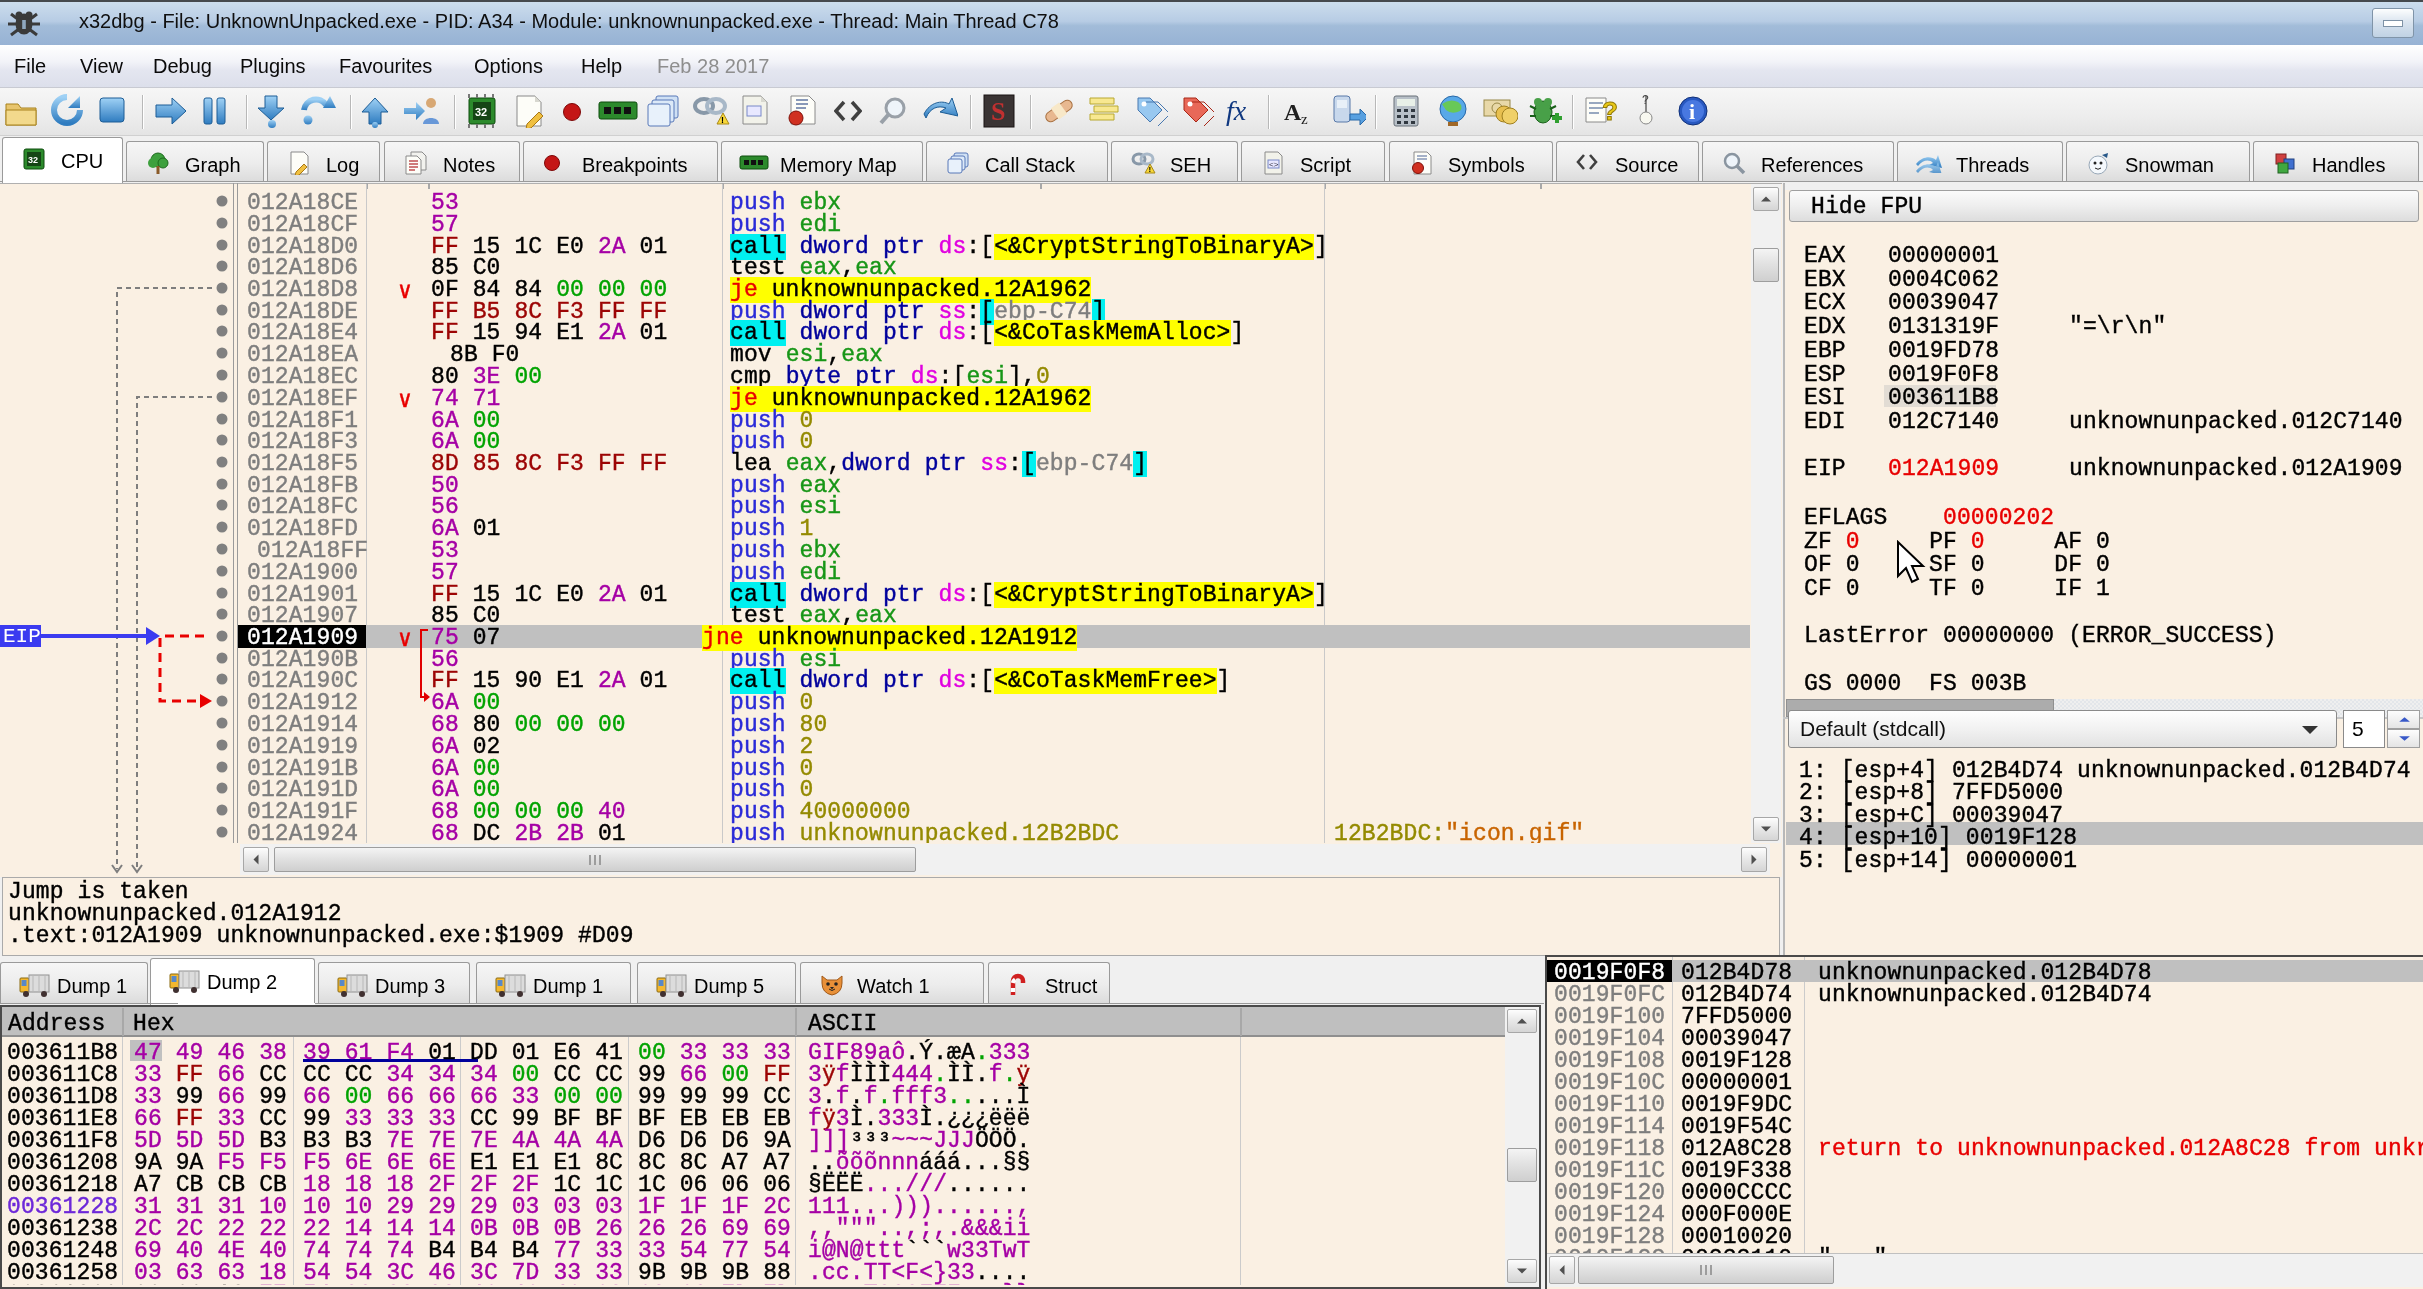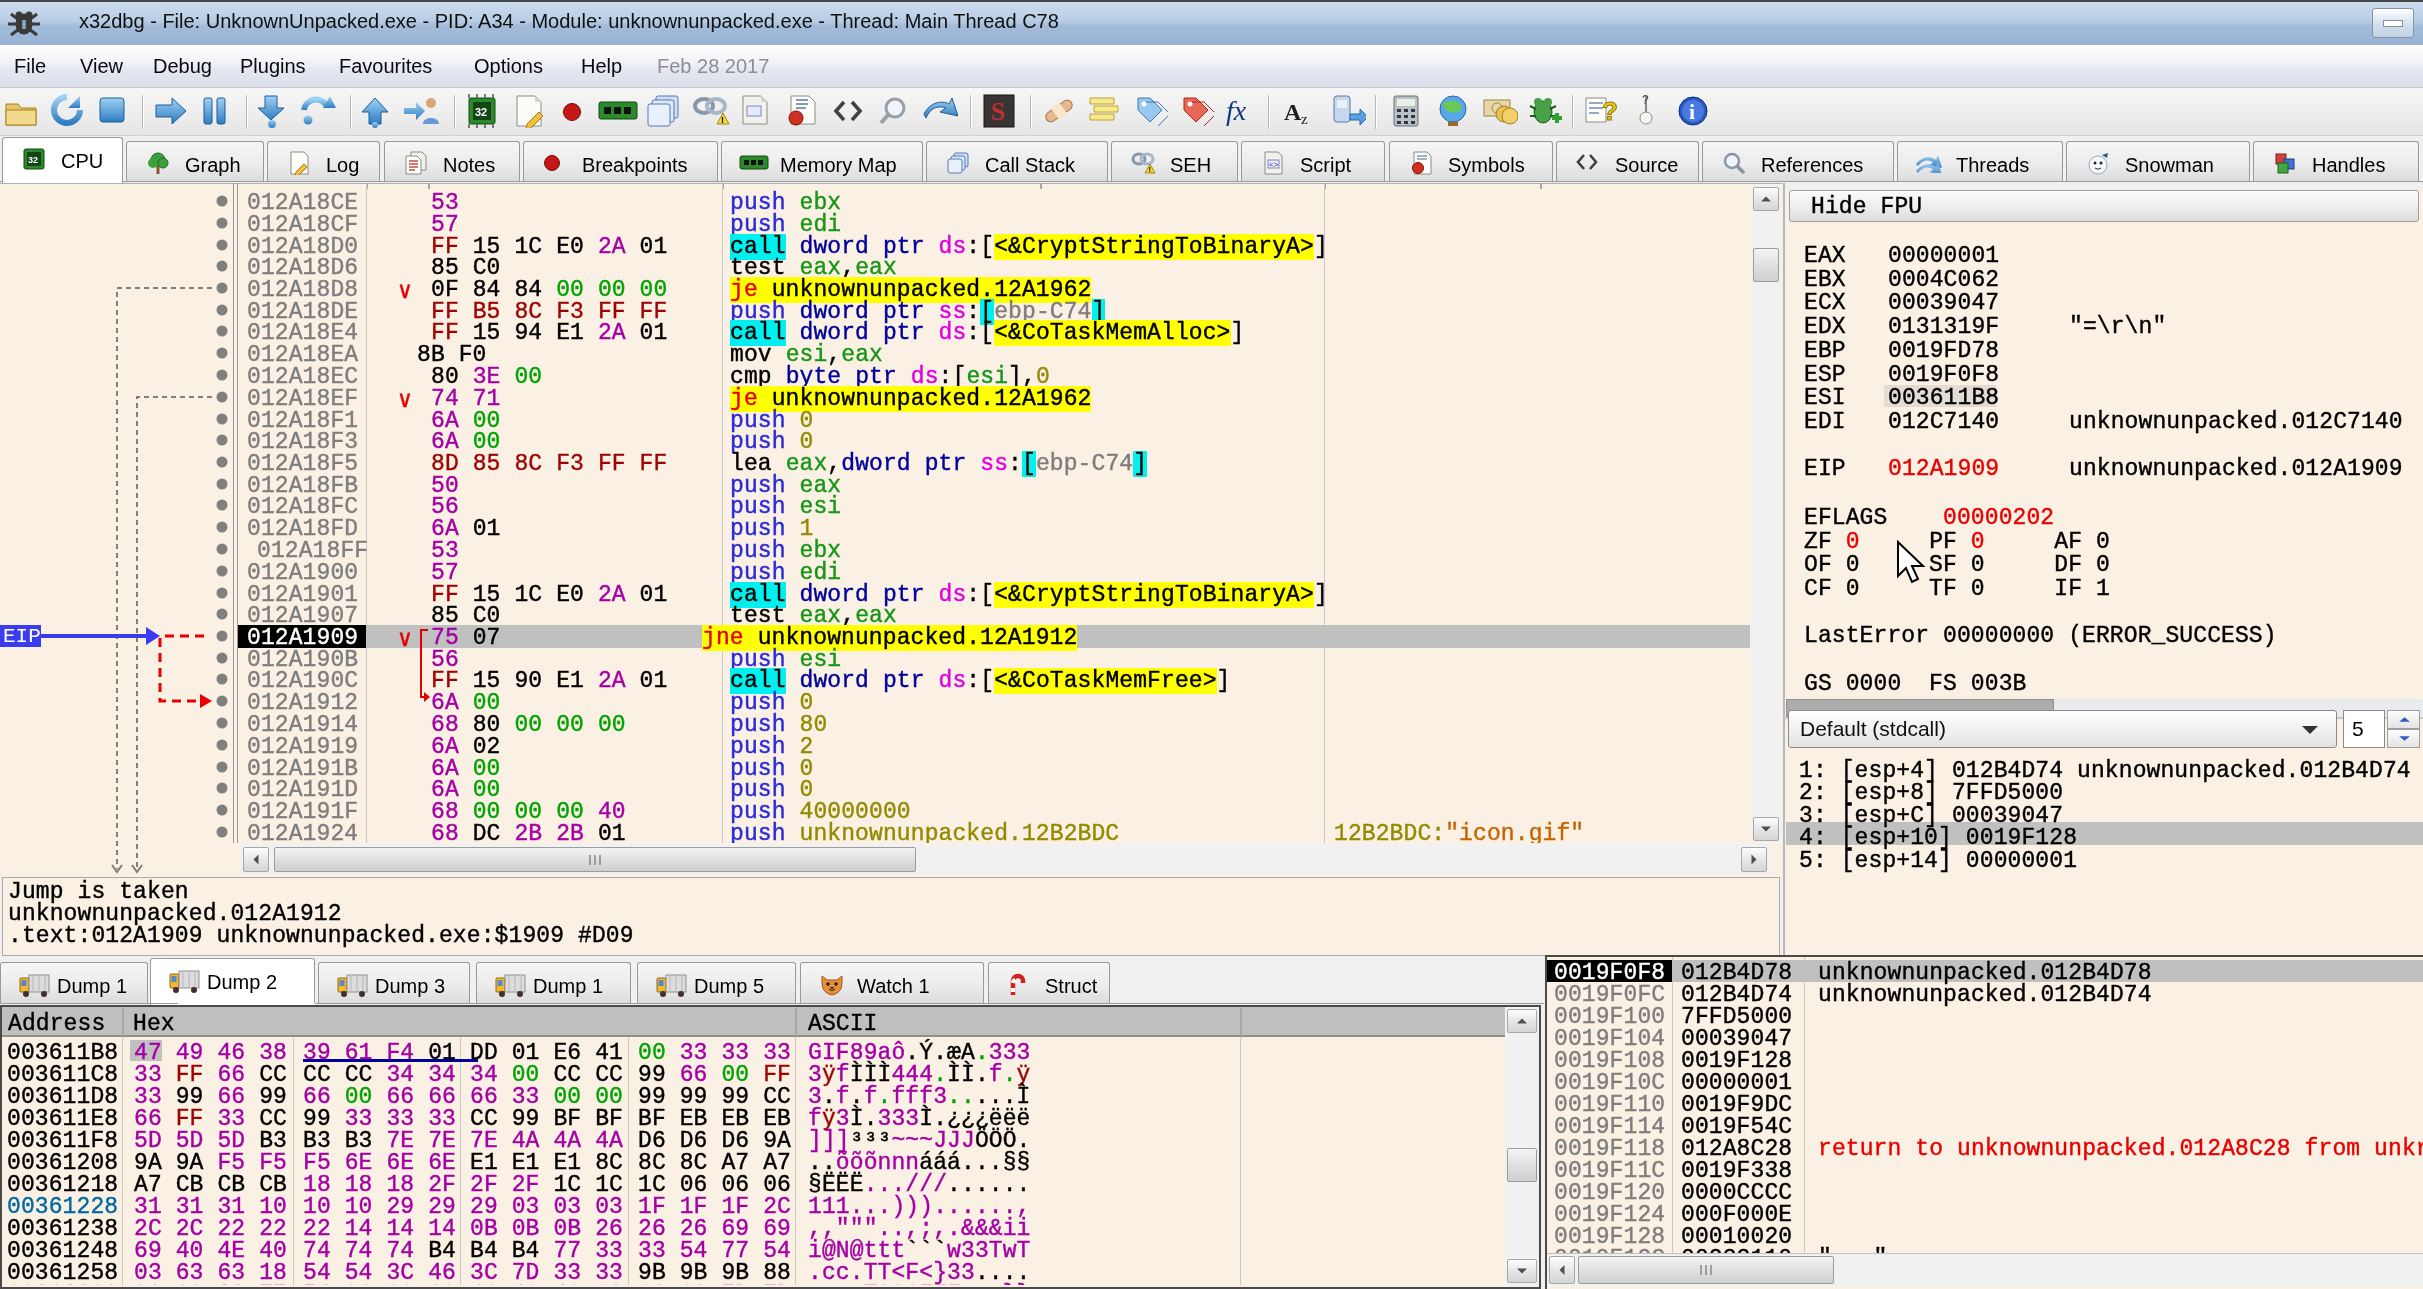--- a/index.html
+++ b/index.html
@@ -410,21 +410,21 @@
 <div style="position:absolute;left:398px;top:94px;font:23px 'Liberation Mono',monospace;letter-spacing:.1px;white-space:pre;-webkit-text-stroke:0.4px;color:#e80000;">∨</div>
 <div style="position:absolute;left:431px;top:94px;font:23px 'Liberation Mono',monospace;letter-spacing:.1px;white-space:pre;-webkit-text-stroke:0.4px;"><span style="color:#000000;">0F</span><span> </span><span style="color:#000000;">84</span><span> </span><span style="color:#000000;">84</span><span> </span><span style="color:#00a300;">00</span><span> </span><span style="color:#00a300;">00</span><span> </span><span style="color:#00a300;">00</span></div>
 <div style="position:absolute;left:730px;top:94px;font:23px 'Liberation Mono',monospace;letter-spacing:.1px;white-space:pre;-webkit-text-stroke:0.4px;"><span style="color:#e80000;background:#ffff00;">je</span><span style="color:#000000;background:#ffff00;"> </span><span style="color:#000000;background:#ffff00;">unknownunpacked.12A1962</span></div>
 <div style="position:absolute;left:247px;top:116px;font:23px 'Liberation Mono',monospace;letter-spacing:.1px;white-space:pre;-webkit-text-stroke:0.4px;color:#7e7e7e;">012A18DE</div>
 <div style="position:absolute;left:431px;top:116px;font:23px 'Liberation Mono',monospace;letter-spacing:.1px;white-space:pre;-webkit-text-stroke:0.4px;"><span style="color:#9c0404;">FF</span><span> </span><span style="color:#9c0404;">B5</span><span> </span><span style="color:#9c0404;">8C</span><span> </span><span style="color:#9c0404;">F3</span><span> </span><span style="color:#9c0404;">FF</span><span> </span><span style="color:#9c0404;">FF</span></div>
 <div style="position:absolute;left:730px;top:116px;font:23px 'Liberation Mono',monospace;letter-spacing:.1px;white-space:pre;-webkit-text-stroke:0.4px;"><span style="color:#2a2ad8;">push</span> <span style="color:#00009c;">dword ptr</span> <span style="color:#e000e0;">ss</span><span style="color:#000000;">:</span><span style="color:#000000;background:#00f0f0;">[</span><span style="color:#7e7e7e;">ebp-C74</span><span style="color:#000000;background:#00f0f0;">]</span></div>
 <div style="position:absolute;left:247px;top:137px;font:23px 'Liberation Mono',monospace;letter-spacing:.1px;white-space:pre;-webkit-text-stroke:0.4px;color:#7e7e7e;">012A18E4</div>
 <div style="position:absolute;left:431px;top:137px;font:23px 'Liberation Mono',monospace;letter-spacing:.1px;white-space:pre;-webkit-text-stroke:0.4px;"><span style="color:#9c0404;">FF</span><span> </span><span style="color:#000000;">15</span><span> </span><span style="color:#000000;">94</span><span> </span><span style="color:#000000;">E1</span><span> </span><span style="color:#a500a5;">2A</span><span> </span><span style="color:#000000;">01</span></div>
 <div style="position:absolute;left:730px;top:137px;font:23px 'Liberation Mono',monospace;letter-spacing:.1px;white-space:pre;-webkit-text-stroke:0.4px;"><span style="color:#000000;background:#00f0f0;">call</span> <span style="color:#00009c;">dword ptr</span> <span style="color:#e000e0;">ds</span><span style="color:#000000;">:[</span><span style="color:#000000;background:#ffff00;">&lt;&amp;CoTaskMemAlloc&gt;</span><span style="color:#000000;">]</span></div>
 <div style="position:absolute;left:247px;top:159px;font:23px 'Liberation Mono',monospace;letter-spacing:.1px;white-space:pre;-webkit-text-stroke:0.4px;color:#7e7e7e;">012A18EA</div>
-<div style="position:absolute;left:417px;top:159px;font:23px 'Liberation Mono',monospace;letter-spacing:.1px;white-space:pre;text-align:center;-webkit-text-stroke:0.4px;"><span style="color:#000000;">8B</span><span> </span><span style="color:#000000;">F0</span></div>
+<div style="position:absolute;left:450px;top:159px;font:23px 'Liberation Mono',monospace;letter-spacing:.1px;white-space:pre;text-align:center;-webkit-text-stroke:0.4px;"><span style="color:#000000;">8B</span><span> </span><span style="color:#000000;">F0</span></div>
 <div style="position:absolute;left:730px;top:159px;font:23px 'Liberation Mono',monospace;letter-spacing:.1px;white-space:pre;-webkit-text-stroke:0.4px;"><span style="color:#000000;">mov</span> <span style="color:#179617;">esi</span><span style="color:#000000;">,</span><span style="color:#179617;">eax</span></div>
 <div style="position:absolute;left:247px;top:181px;font:23px 'Liberation Mono',monospace;letter-spacing:.1px;white-space:pre;-webkit-text-stroke:0.4px;color:#7e7e7e;">012A18EC</div>
 <div style="position:absolute;left:431px;top:181px;font:23px 'Liberation Mono',monospace;letter-spacing:.1px;white-space:pre;-webkit-text-stroke:0.4px;"><span style="color:#000000;">80</span><span> </span><span style="color:#a500a5;">3E</span><span> </span><span style="color:#00a300;">00</span></div>
 <div style="position:absolute;left:730px;top:181px;font:23px 'Liberation Mono',monospace;letter-spacing:.1px;white-space:pre;-webkit-text-stroke:0.4px;"><span style="color:#000000;">cmp</span> <span style="color:#00009c;">byte ptr</span> <span style="color:#e000e0;">ds</span><span style="color:#000000;">:[</span><span style="color:#179617;">esi</span><span style="color:#000000;">],</span><span style="color:#948a00;">0</span></div>
 <div style="position:absolute;left:247px;top:203px;font:23px 'Liberation Mono',monospace;letter-spacing:.1px;white-space:pre;-webkit-text-stroke:0.4px;color:#7e7e7e;">012A18EF</div>
 <div style="position:absolute;left:398px;top:203px;font:23px 'Liberation Mono',monospace;letter-spacing:.1px;white-space:pre;-webkit-text-stroke:0.4px;color:#e80000;">∨</div>
 <div style="position:absolute;left:431px;top:203px;font:23px 'Liberation Mono',monospace;letter-spacing:.1px;white-space:pre;-webkit-text-stroke:0.4px;"><span style="color:#a500a5;">74</span><span> </span><span style="color:#a500a5;">71</span></div>
 <div style="position:absolute;left:730px;top:203px;font:23px 'Liberation Mono',monospace;letter-spacing:.1px;white-space:pre;-webkit-text-stroke:0.4px;"><span style="color:#e80000;background:#ffff00;">je</span><span style="color:#000000;background:#ffff00;"> </span><span style="color:#000000;background:#ffff00;">unknownunpacked.12A1962</span></div>
 <div style="position:absolute;left:247px;top:225px;font:23px 'Liberation Mono',monospace;letter-spacing:.1px;white-space:pre;-webkit-text-stroke:0.4px;color:#7e7e7e;">012A18F1</div>
 <div style="position:absolute;left:431px;top:225px;font:23px 'Liberation Mono',monospace;letter-spacing:.1px;white-space:pre;-webkit-text-stroke:0.4px;"><span style="color:#a500a5;">6A</span><span> </span><span style="color:#00a300;">00</span></div>
@@ -752,21 +752,21 @@
 <div style="position:absolute;left:303px;top:111px;font:23px 'Liberation Mono',monospace;letter-spacing:.1px;white-space:pre;-webkit-text-stroke:0.4px;"><span style="color:#a500a5;">F5</span><span> </span><span style="color:#a500a5;">6E</span><span> </span><span style="color:#a500a5;">6E</span><span> </span><span style="color:#a500a5;">6E</span></div>
 <div style="position:absolute;left:470px;top:111px;font:23px 'Liberation Mono',monospace;letter-spacing:.1px;white-space:pre;-webkit-text-stroke:0.4px;"><span style="color:#000000;">E1</span><span> </span><span style="color:#000000;">E1</span><span> </span><span style="color:#000000;">E1</span><span> </span><span style="color:#000000;">8C</span></div>
 <div style="position:absolute;left:638px;top:111px;font:23px 'Liberation Mono',monospace;letter-spacing:.1px;white-space:pre;-webkit-text-stroke:0.4px;"><span style="color:#000000;">8C</span><span> </span><span style="color:#000000;">8C</span><span> </span><span style="color:#000000;">A7</span><span> </span><span style="color:#000000;">A7</span></div>
 <div style="position:absolute;left:808px;top:111px;font:23px 'Liberation Mono',monospace;letter-spacing:.1px;white-space:pre;-webkit-text-stroke:0.4px;"><span style="color:#000000;">.</span><span style="color:#000000;">.</span><span style="color:#a500a5;">õ</span><span style="color:#a500a5;">õ</span><span style="color:#a500a5;">õ</span><span style="color:#a500a5;">n</span><span style="color:#a500a5;">n</span><span style="color:#a500a5;">n</span><span style="color:#000000;">á</span><span style="color:#000000;">á</span><span style="color:#000000;">á</span><span style="color:#000000;">.</span><span style="color:#000000;">.</span><span style="color:#000000;">.</span><span style="color:#000000;">§</span><span style="color:#000000;">§</span></div>
 <div style="position:absolute;left:7px;top:133px;font:23px 'Liberation Mono',monospace;letter-spacing:.1px;white-space:pre;-webkit-text-stroke:0.4px;color:#000;">00361218</div>
 <div style="position:absolute;left:134px;top:133px;font:23px 'Liberation Mono',monospace;letter-spacing:.1px;white-space:pre;-webkit-text-stroke:0.4px;"><span style="color:#000000;">A7</span><span> </span><span style="color:#000000;">CB</span><span> </span><span style="color:#000000;">CB</span><span> </span><span style="color:#000000;">CB</span></div>
 <div style="position:absolute;left:303px;top:133px;font:23px 'Liberation Mono',monospace;letter-spacing:.1px;white-space:pre;-webkit-text-stroke:0.4px;"><span style="color:#a500a5;">18</span><span> </span><span style="color:#a500a5;">18</span><span> </span><span style="color:#a500a5;">18</span><span> </span><span style="color:#a500a5;">2F</span></div>
 <div style="position:absolute;left:470px;top:133px;font:23px 'Liberation Mono',monospace;letter-spacing:.1px;white-space:pre;-webkit-text-stroke:0.4px;"><span style="color:#a500a5;">2F</span><span> </span><span style="color:#a500a5;">2F</span><span> </span><span style="color:#000000;">1C</span><span> </span><span style="color:#000000;">1C</span></div>
 <div style="position:absolute;left:638px;top:133px;font:23px 'Liberation Mono',monospace;letter-spacing:.1px;white-space:pre;-webkit-text-stroke:0.4px;"><span style="color:#000000;">1C</span><span> </span><span style="color:#000000;">06</span><span> </span><span style="color:#000000;">06</span><span> </span><span style="color:#000000;">06</span></div>
 <div style="position:absolute;left:808px;top:133px;font:23px 'Liberation Mono',monospace;letter-spacing:.1px;white-space:pre;-webkit-text-stroke:0.4px;"><span style="color:#000000;">§</span><span style="color:#000000;">Ë</span><span style="color:#000000;">Ë</span><span style="color:#000000;">Ë</span><span style="color:#a500a5;">.</span><span style="color:#a500a5;">.</span><span style="color:#a500a5;">.</span><span style="color:#a500a5;">/</span><span style="color:#a500a5;">/</span><span style="color:#a500a5;">/</span><span style="color:#000000;">.</span><span style="color:#000000;">.</span><span style="color:#000000;">.</span><span style="color:#000000;">.</span><span style="color:#000000;">.</span><span style="color:#000000;">.</span></div>
-<div style="position:absolute;left:7px;top:155px;font:23px 'Liberation Mono',monospace;letter-spacing:.1px;white-space:pre;-webkit-text-stroke:0.4px;color:#0369a1;">00361228</div>
+<div style="position:absolute;left:7px;top:155px;font:23px 'Liberation Mono',monospace;letter-spacing:.1px;white-space:pre;-webkit-text-stroke:0.4px;color:#6d28d9;">00361228</div>
 <div style="position:absolute;left:134px;top:155px;font:23px 'Liberation Mono',monospace;letter-spacing:.1px;white-space:pre;-webkit-text-stroke:0.4px;"><span style="color:#a500a5;">31</span><span> </span><span style="color:#a500a5;">31</span><span> </span><span style="color:#a500a5;">31</span><span> </span><span style="color:#a500a5;">10</span></div>
 <div style="position:absolute;left:303px;top:155px;font:23px 'Liberation Mono',monospace;letter-spacing:.1px;white-space:pre;-webkit-text-stroke:0.4px;"><span style="color:#a500a5;">10</span><span> </span><span style="color:#a500a5;">10</span><span> </span><span style="color:#a500a5;">29</span><span> </span><span style="color:#a500a5;">29</span></div>
 <div style="position:absolute;left:470px;top:155px;font:23px 'Liberation Mono',monospace;letter-spacing:.1px;white-space:pre;-webkit-text-stroke:0.4px;"><span style="color:#a500a5;">29</span><span> </span><span style="color:#a500a5;">03</span><span> </span><span style="color:#a500a5;">03</span><span> </span><span style="color:#a500a5;">03</span></div>
 <div style="position:absolute;left:638px;top:155px;font:23px 'Liberation Mono',monospace;letter-spacing:.1px;white-space:pre;-webkit-text-stroke:0.4px;"><span style="color:#a500a5;">1F</span><span> </span><span style="color:#a500a5;">1F</span><span> </span><span style="color:#a500a5;">1F</span><span> </span><span style="color:#a500a5;">2C</span></div>
 <div style="position:absolute;left:808px;top:155px;font:23px 'Liberation Mono',monospace;letter-spacing:.1px;white-space:pre;-webkit-text-stroke:0.4px;"><span style="color:#a500a5;">1</span><span style="color:#a500a5;">1</span><span style="color:#a500a5;">1</span><span style="color:#a500a5;">.</span><span style="color:#a500a5;">.</span><span style="color:#a500a5;">.</span><span style="color:#a500a5;">)</span><span style="color:#a500a5;">)</span><span style="color:#a500a5;">)</span><span style="color:#a500a5;">.</span><span style="color:#a500a5;">.</span><span style="color:#a500a5;">.</span><span style="color:#a500a5;">.</span><span style="color:#a500a5;">.</span><span style="color:#a500a5;">.</span><span style="color:#a500a5;">,</span></div>
 <div style="position:absolute;left:7px;top:177px;font:23px 'Liberation Mono',monospace;letter-spacing:.1px;white-space:pre;-webkit-text-stroke:0.4px;color:#000;">00361238</div>
 <div style="position:absolute;left:134px;top:177px;font:23px 'Liberation Mono',monospace;letter-spacing:.1px;white-space:pre;-webkit-text-stroke:0.4px;"><span style="color:#a500a5;">2C</span><span> </span><span style="color:#a500a5;">2C</span><span> </span><span style="color:#a500a5;">22</span><span> </span><span style="color:#a500a5;">22</span></div>
 <div style="position:absolute;left:303px;top:177px;font:23px 'Liberation Mono',monospace;letter-spacing:.1px;white-space:pre;-webkit-text-stroke:0.4px;"><span style="color:#a500a5;">22</span><span> </span><span style="color:#a500a5;">14</span><span> </span><span style="color:#a500a5;">14</span><span> </span><span style="color:#a500a5;">14</span></div>
 <div style="position:absolute;left:470px;top:177px;font:23px 'Liberation Mono',monospace;letter-spacing:.1px;white-space:pre;-webkit-text-stroke:0.4px;"><span style="color:#a500a5;">0B</span><span> </span><span style="color:#a500a5;">0B</span><span> </span><span style="color:#a500a5;">0B</span><span> </span><span style="color:#a500a5;">26</span></div>
 <div style="position:absolute;left:638px;top:177px;font:23px 'Liberation Mono',monospace;letter-spacing:.1px;white-space:pre;-webkit-text-stroke:0.4px;"><span style="color:#a500a5;">26</span><span> </span><span style="color:#a500a5;">26</span><span> </span><span style="color:#a500a5;">69</span><span> </span><span style="color:#a500a5;">69</span></div>

